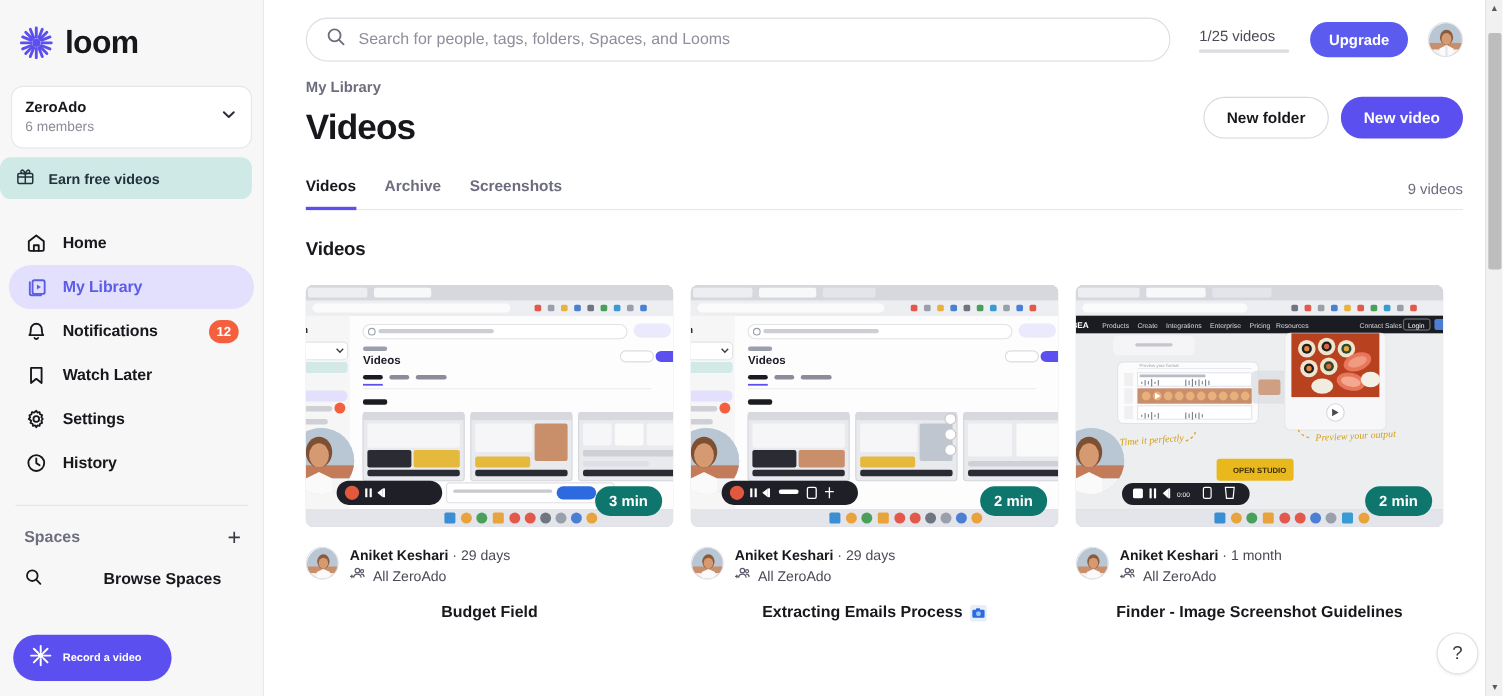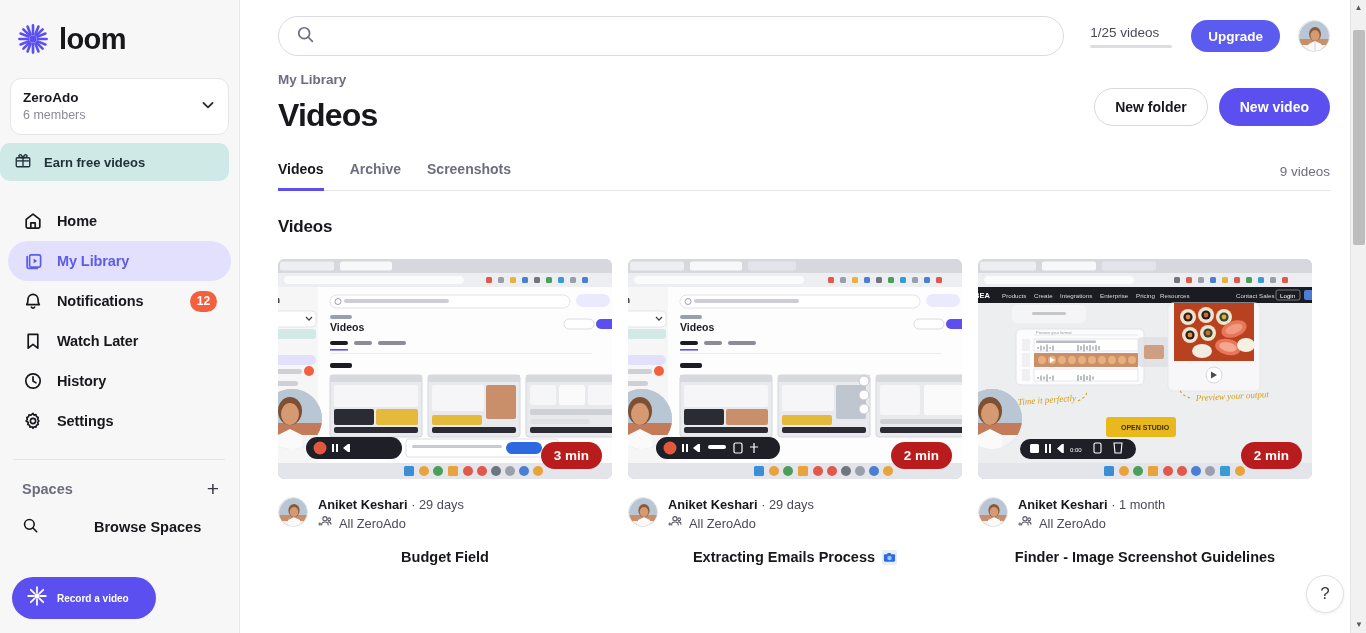--- a/index.html
+++ b/index.html
@@ -129,21 +129,21 @@
   .section-title { margin-top: 26px; font-size: 17px; font-weight: 700; color: #17171c; letter-spacing: -0.2px; }
 
   .grid { margin-top: 22px; display: flex; gap: 16px; }
   .card { width: 334px; flex: 0 0 334px; cursor: pointer; }
   .thumb {
     width: 334px; height: 220px; border-radius: 7px; overflow: hidden; position: relative;
     background: #cfcfd4;
   }
   .thumb svg { display: block; width: 334px; height: 220px; }
   .dur {
-    position: absolute; right: 10px; bottom: 10px; background: #b91c1c; color: #fff;
+    position: absolute; right: 10px; bottom: 10px; background: #0f766e; color: #fff;
     border-radius: 15px; height: 27px; padding: 0 13px; display: flex; align-items: center;
     font-size: 13.5px; font-weight: 700;
   }
   .meta { display: flex; gap: 10px; margin-top: 18px; }
   .meta-av { width: 30px; height: 30px; border-radius: 50%; flex: 0 0 30px; overflow: hidden; border: 1px solid #e2e2e6; }
   .meta-lines { display: flex; flex-direction: column; gap: 2px; }
   .meta-line1 { font-size: 12.8px; color: #4a4a57; }
   .meta-line1 b { color: #17171c; font-weight: 700; }
   .meta-line2 { font-size: 12.8px; color: #4a4a57; display: flex; align-items: center; gap: 6px; }
   .card-title { margin-top: 17px; font-size: 14.5px; font-weight: 700; color: #17171c; display: flex; align-items: center; gap: 7px; justify-content: center; }
@@ -268,36 +268,36 @@
         <span class="ico">
           <svg width="20" height="20" viewBox="0 0 20 20" fill="none" stroke="#17171c" stroke-width="1.7" stroke-linecap="round" stroke-linejoin="round">
             <path d="M5.2 3.4h9.6v13.8L10 13.4l-4.8 3.8z"></path>
           </svg>
         </span>
         <span class="nav-label">Watch Later</span>
       </div>
 
       <div class="nav-item">
         <span class="ico">
+          <svg width="20" height="20" viewBox="0 0 20 20" fill="none" stroke="#17171c" stroke-width="1.6" stroke-linecap="round" stroke-linejoin="round">
+            <circle cx="10" cy="10" r="2.6"></circle>
+            <path d="M10 2.4l1 1.7 2-.5.4 2 1.9.8-.7 1.9 1.3 1.6-1.3 1.6.7 1.9-1.9.8-.4 2-2-.5-1 1.7-1-1.7-2 .5-.4-2-1.9-.8.7-1.9L3.1 10l1.3-1.6-.7-1.9 1.9-.8.4-2 2 .5z"></path>
+          </svg>
+        </span>
+        <span class="nav-label">Settings</span>
+      </div>
+
+      <div class="nav-item">
+        <span class="ico">
           <svg width="20" height="20" viewBox="0 0 20 20" fill="none" stroke="#17171c" stroke-width="1.7" stroke-linecap="round" stroke-linejoin="round">
             <circle cx="10" cy="10" r="7.2"></circle>
             <path d="M10 5.8V10l3 1.9"></path>
           </svg>
         </span>
         <span class="nav-label">History</span>
-      </div>
-
-      <div class="nav-item">
-        <span class="ico">
-          <svg width="20" height="20" viewBox="0 0 20 20" fill="none" stroke="#17171c" stroke-width="1.6" stroke-linecap="round" stroke-linejoin="round">
-            <circle cx="10" cy="10" r="2.6"></circle>
-            <path d="M10 2.4l1 1.7 2-.5.4 2 1.9.8-.7 1.9 1.3 1.6-1.3 1.6.7 1.9-1.9.8-.4 2-2-.5-1 1.7-1-1.7-2 .5-.4-2-1.9-.8.7-1.9L3.1 10l1.3-1.6-.7-1.9 1.9-.8.4-2 2 .5z"></path>
-          </svg>
-        </span>
-        <span class="nav-label">Settings</span>
       </div>
     </nav>
 
     <div class="divider"></div>
 
     <div class="spaces-head">
       <span class="spaces-title">Spaces</span>
       <span class="plus-btn">+</span>
     </div>
 
@@ -334,20 +334,21 @@
   <main class="main">
 
     <div class="topbar">
       <div class="search-wrap">
         <span>
           <svg width="19" height="19" viewBox="0 0 20 20" fill="none" stroke="#6d6d80" stroke-width="1.8" stroke-linecap="round">
             <circle cx="8.6" cy="8.6" r="5.7"></circle>
               <line x1="12.9" y1="12.9" x2="17.2" y2="17.2"></line>
           </svg>
         </span>
+        <input class="search-input" placeholder="Search for people, tags, folders, Spaces, and Looms" style="">
       </div>
 
       <div class="quota">
         <span class="quota-text">1/25 videos</span>
         <span class="quota-track">
           <span class="quota-fill" id="quotaFill" style="width: 36%;"></span>
         </span>
       </div>
 
       <button class="upgrade-btn">Upgrade</button>

